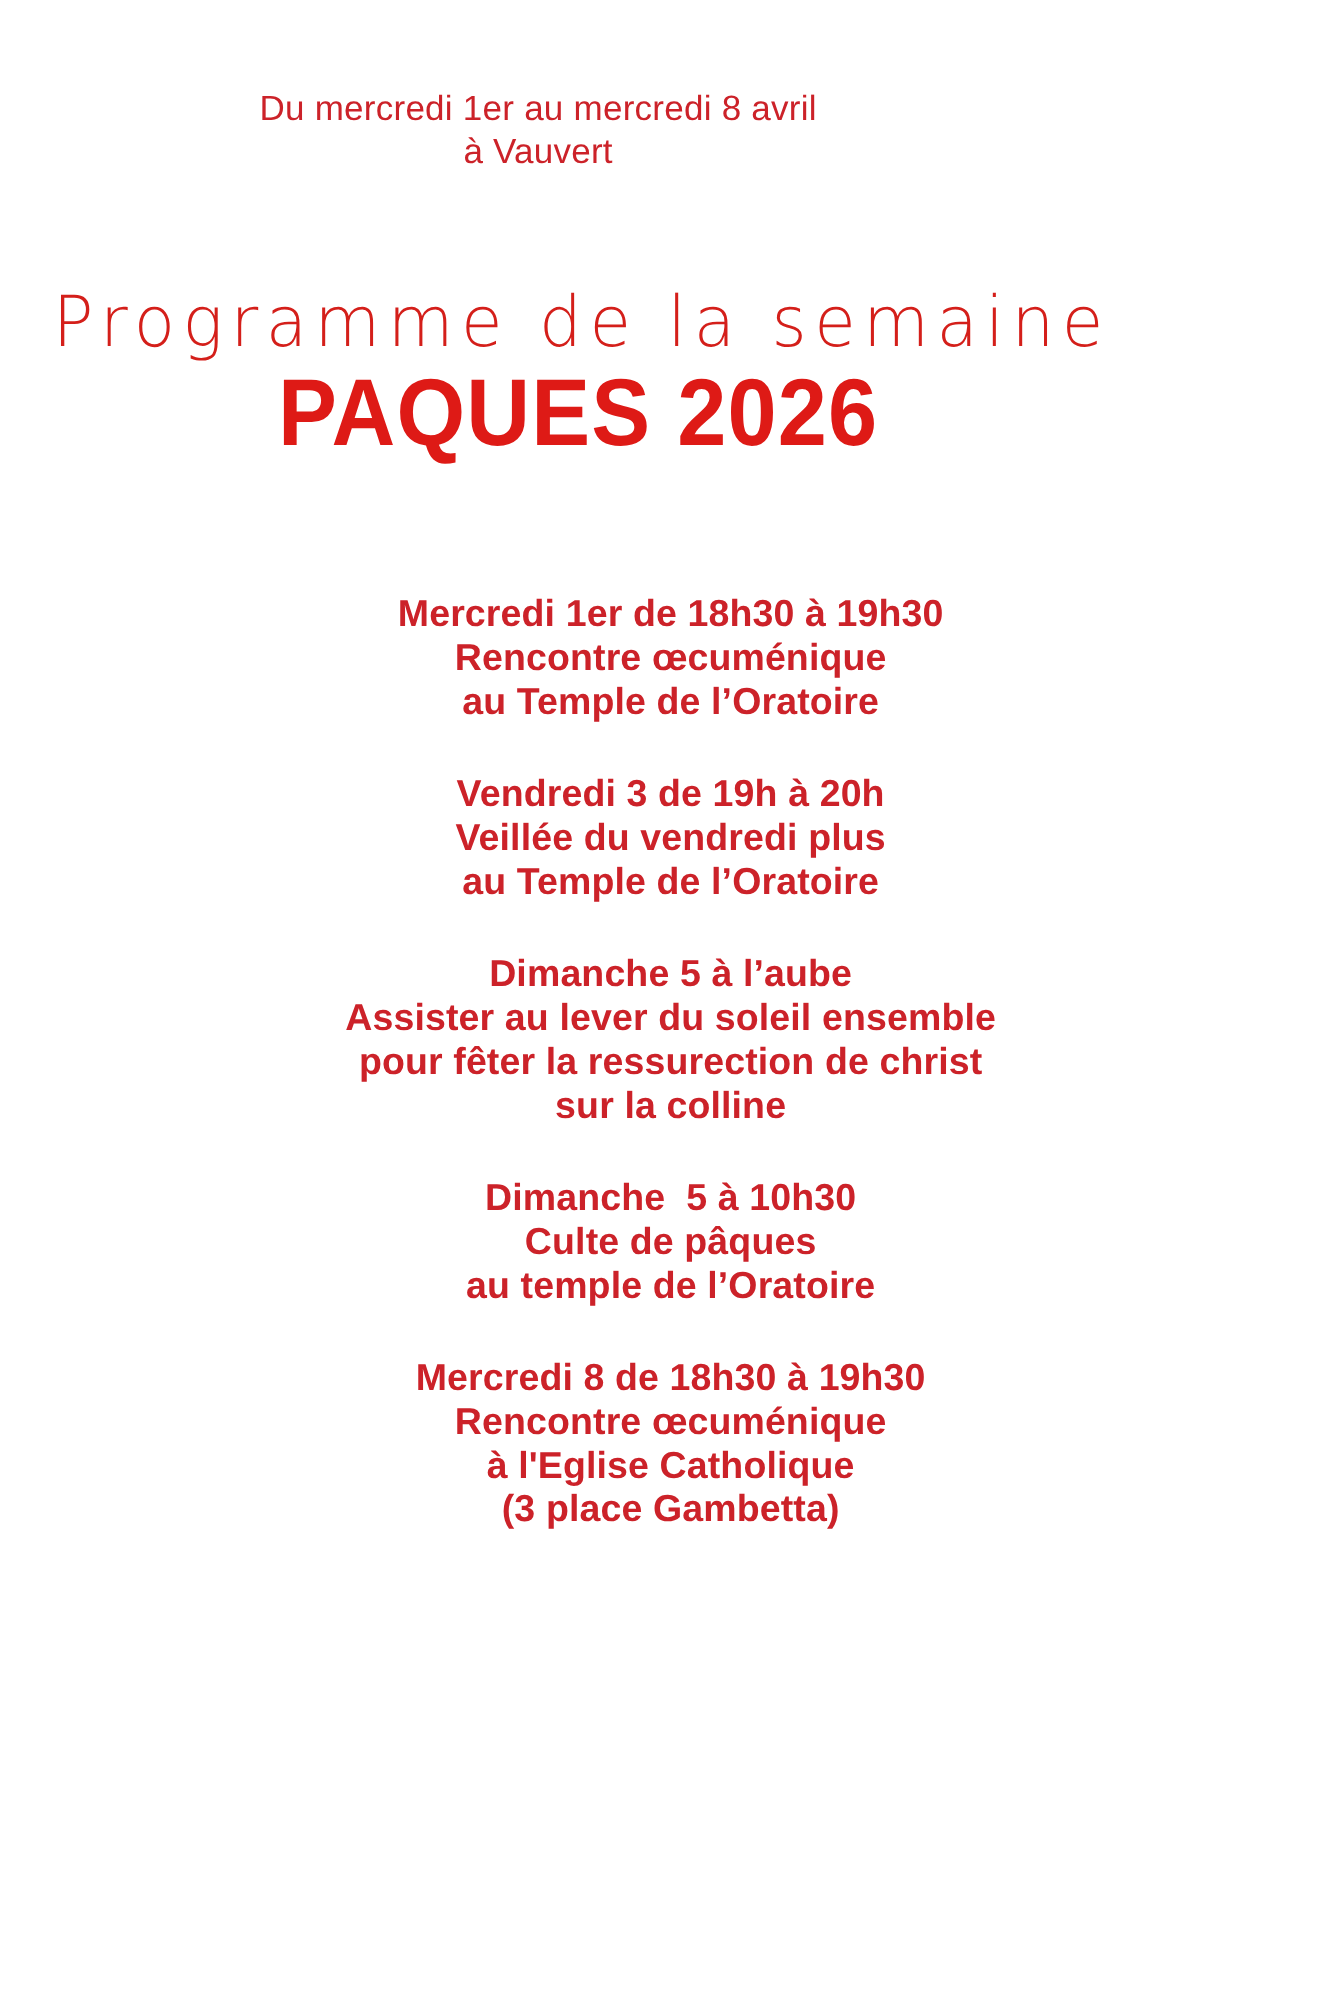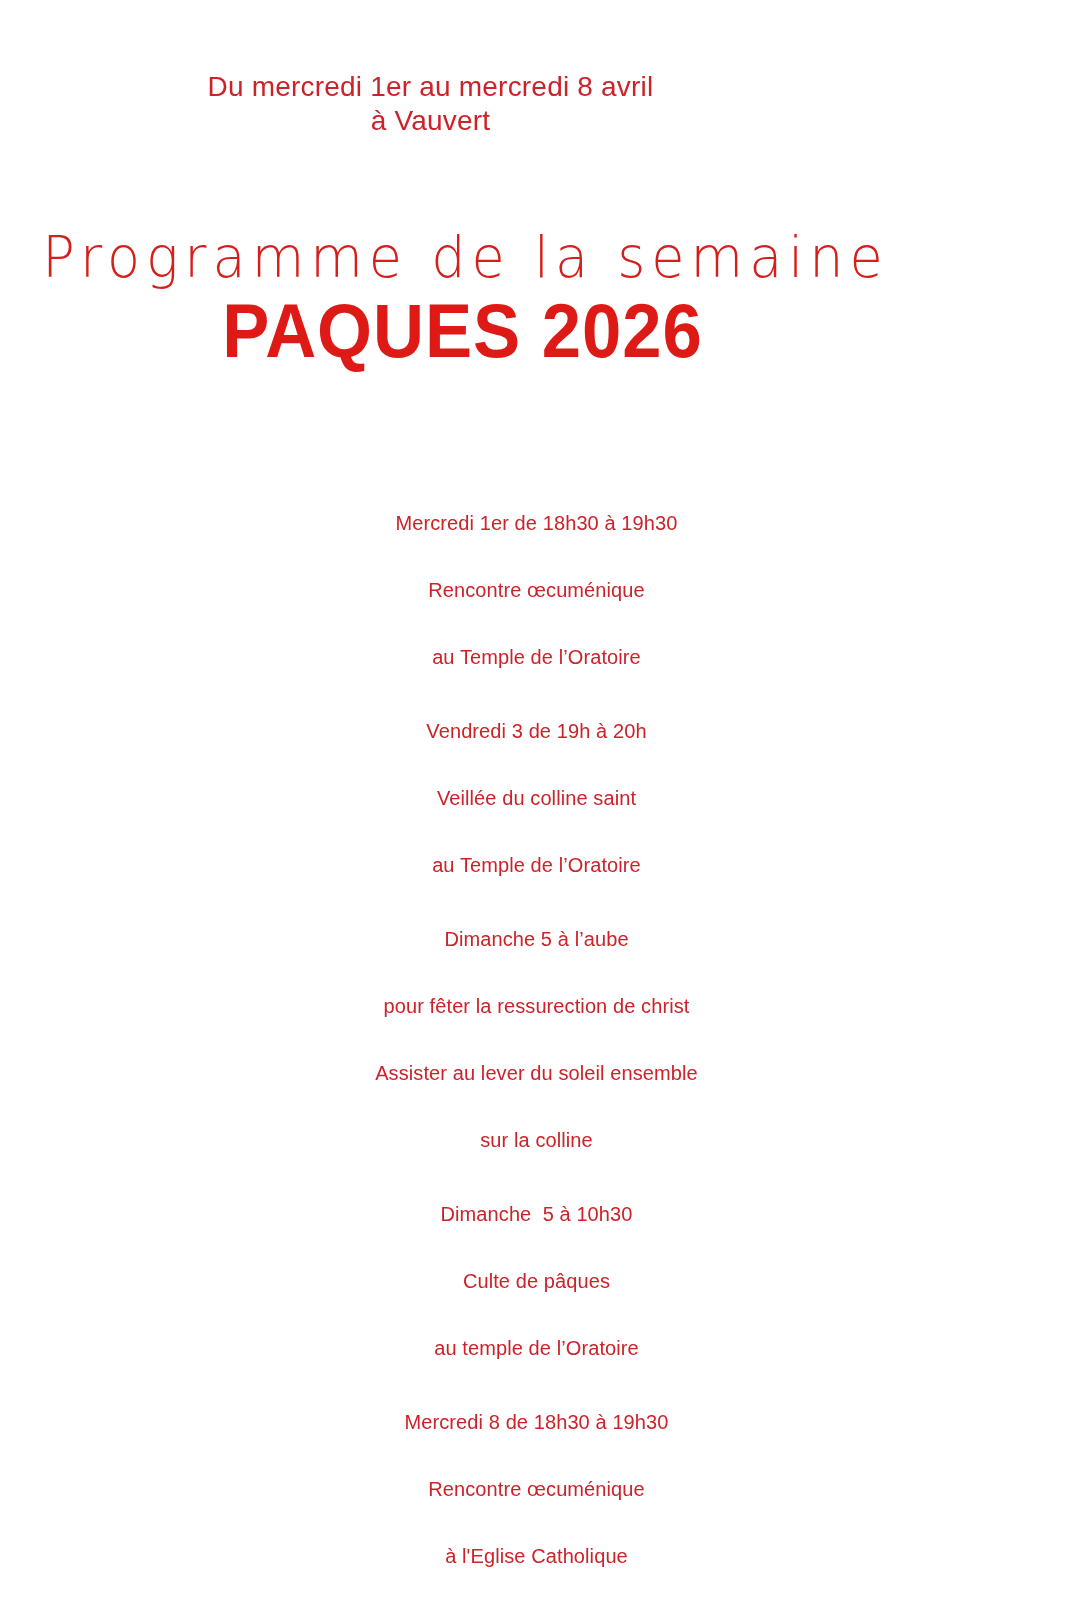--- a/index.html
+++ b/index.html
@@ -87,26 +87,25 @@
   .event-block {
     margin: 0 0 39px 0;
   }
   .event-block:last-child {
     margin-bottom: 0;
     text-align: center;
   }
   .event-line {
     display: block;
     color: #cc2229;
-    font-size: 20px;
+    font-size: 30px;
     line-height: 35px;
-    font-weight: 400;
+    font-weight: 700;
     letter-spacing: 0.1px;
     white-space: pre;
-    margin-top: 32px;
   }
 </style>
 </head>
 <body>
 
 <div class="poster">
 
   <div class="header-block">
     <span class="header-line">Du mercredi 1er au mercredi 8 avril</span>
     <span class="header-line">à Vauvert</span>
@@ -120,28 +119,28 @@
   <div class="events">
 
     <div class="event-block">
       <span class="event-line">Mercredi 1er de 18h30 à 19h30</span>
       <span class="event-line">Rencontre œcuménique</span>
       <span class="event-line">au Temple de l’Oratoire</span>
     </div>
 
     <div class="event-block">
       <span class="event-line">Vendredi 3 de 19h à 20h</span>
-      <span class="event-line">Veillée du colline saint</span>
+      <span class="event-line">Veillée du vendredi plus</span>
       <span class="event-line">au Temple de l’Oratoire</span>
     </div>
 
     <div class="event-block">
       <span class="event-line">Dimanche 5 à l’aube</span>
+      <span class="event-line">Assister au lever du soleil ensemble</span>
       <span class="event-line">pour fêter la ressurection de christ</span>
-      <span class="event-line">Assister au lever du soleil ensemble</span>
       <span class="event-line">sur la colline</span>
     </div>
 
     <div class="event-block">
       <span class="event-line">Dimanche  5 à 10h30</span>
       <span class="event-line">Culte de pâques</span>
       <span class="event-line">au temple de l’Oratoire</span>
     </div>
 
     <div class="event-block">

